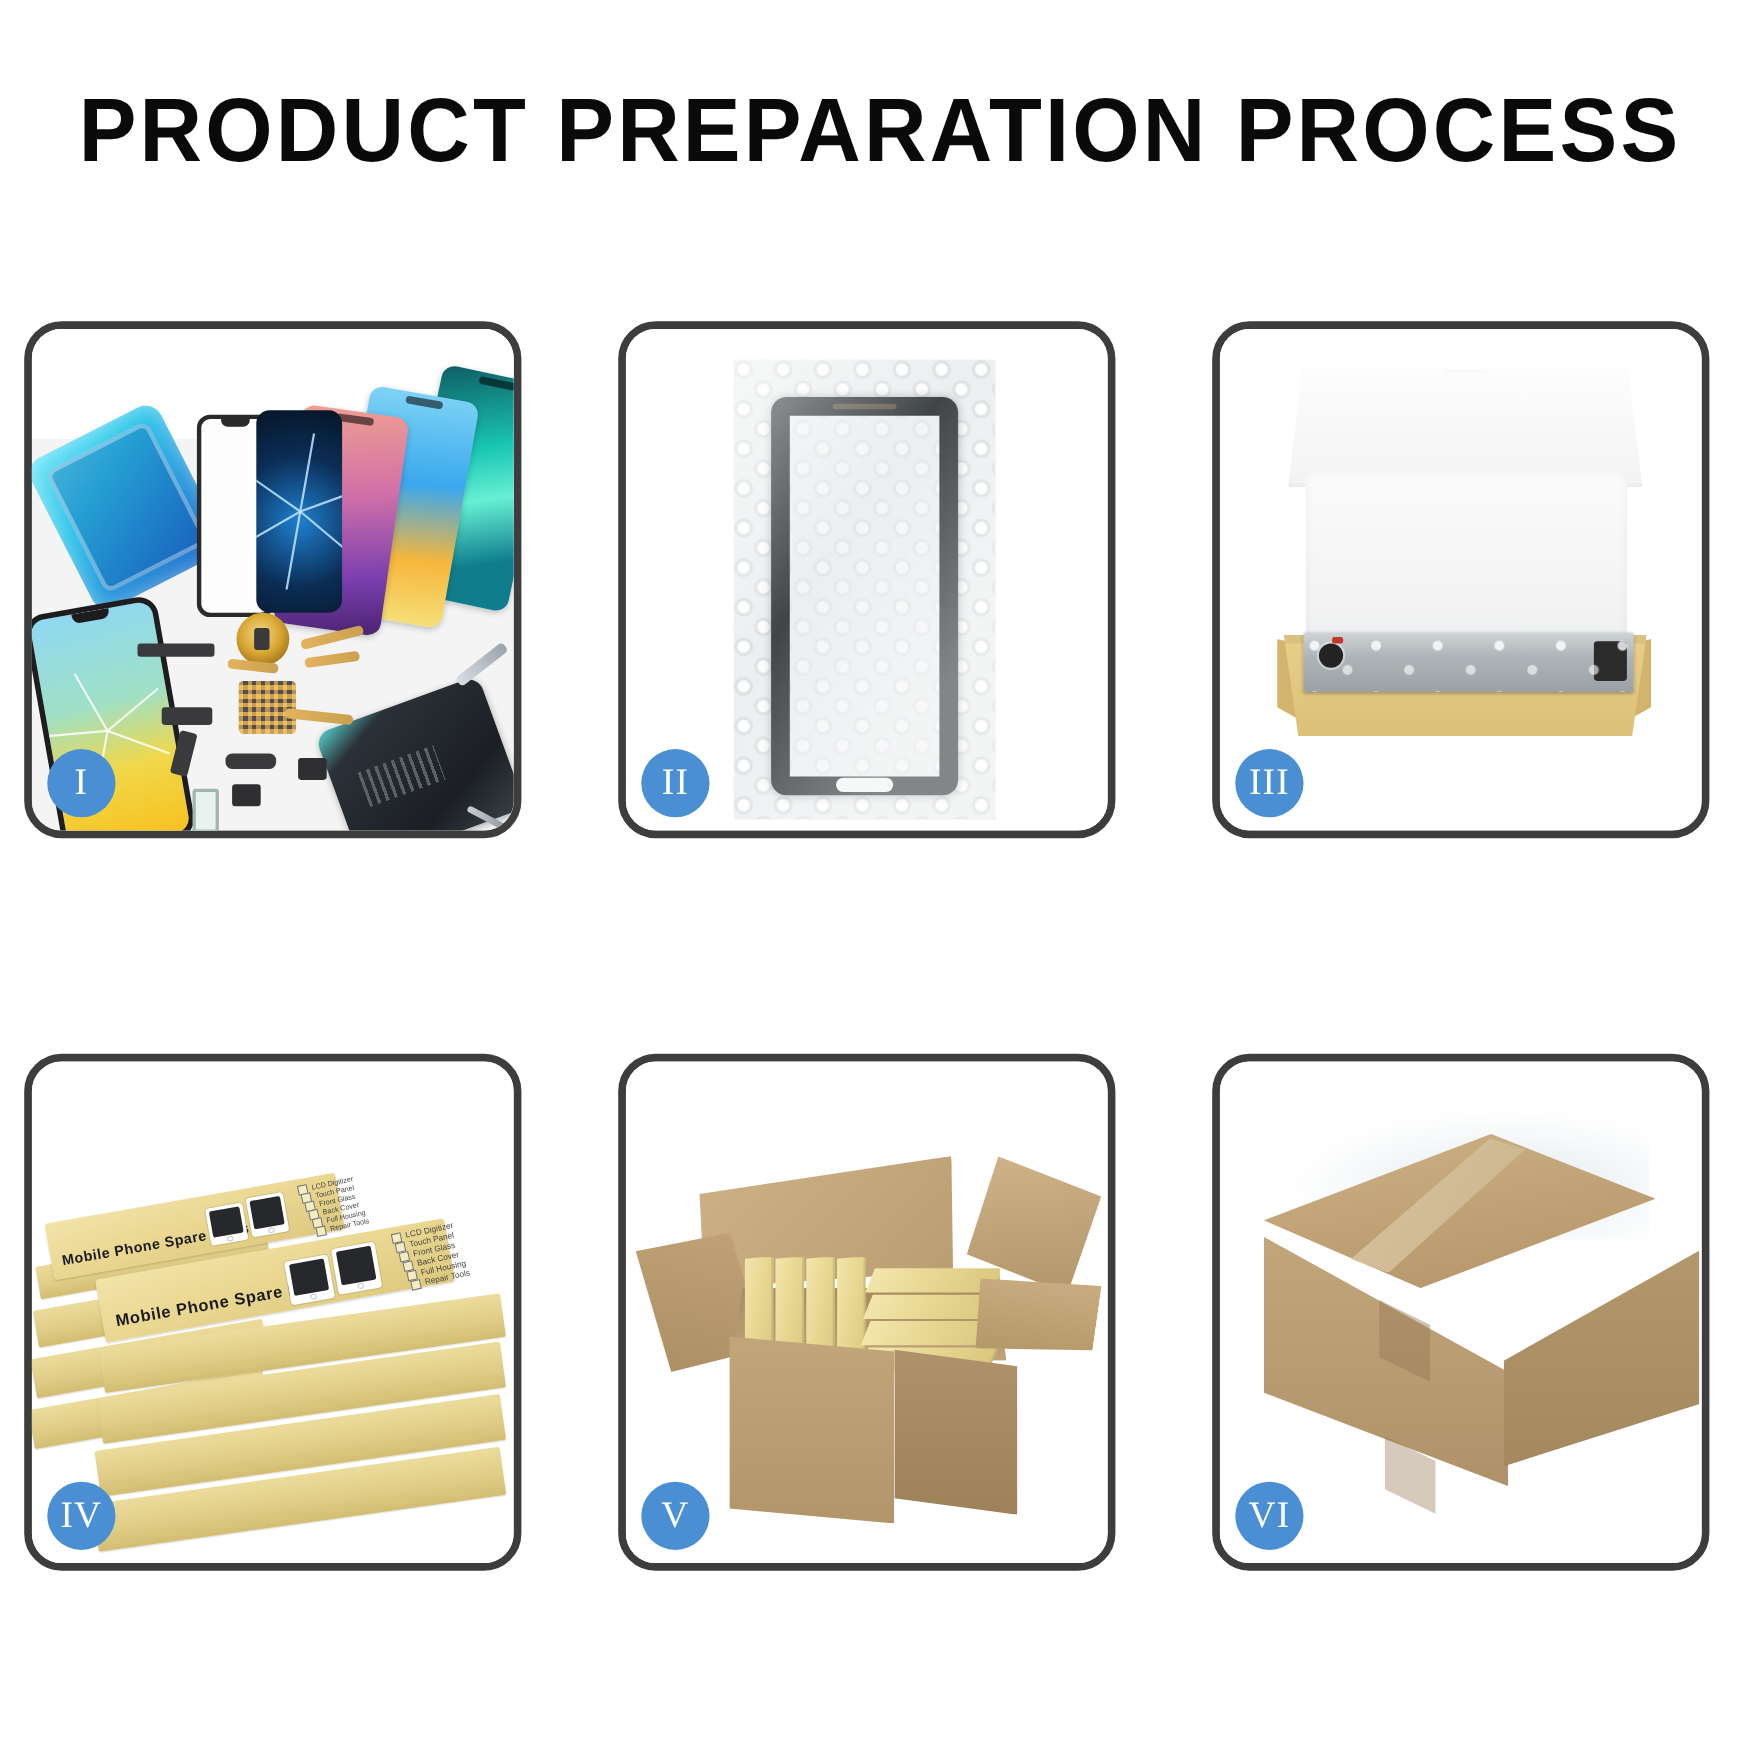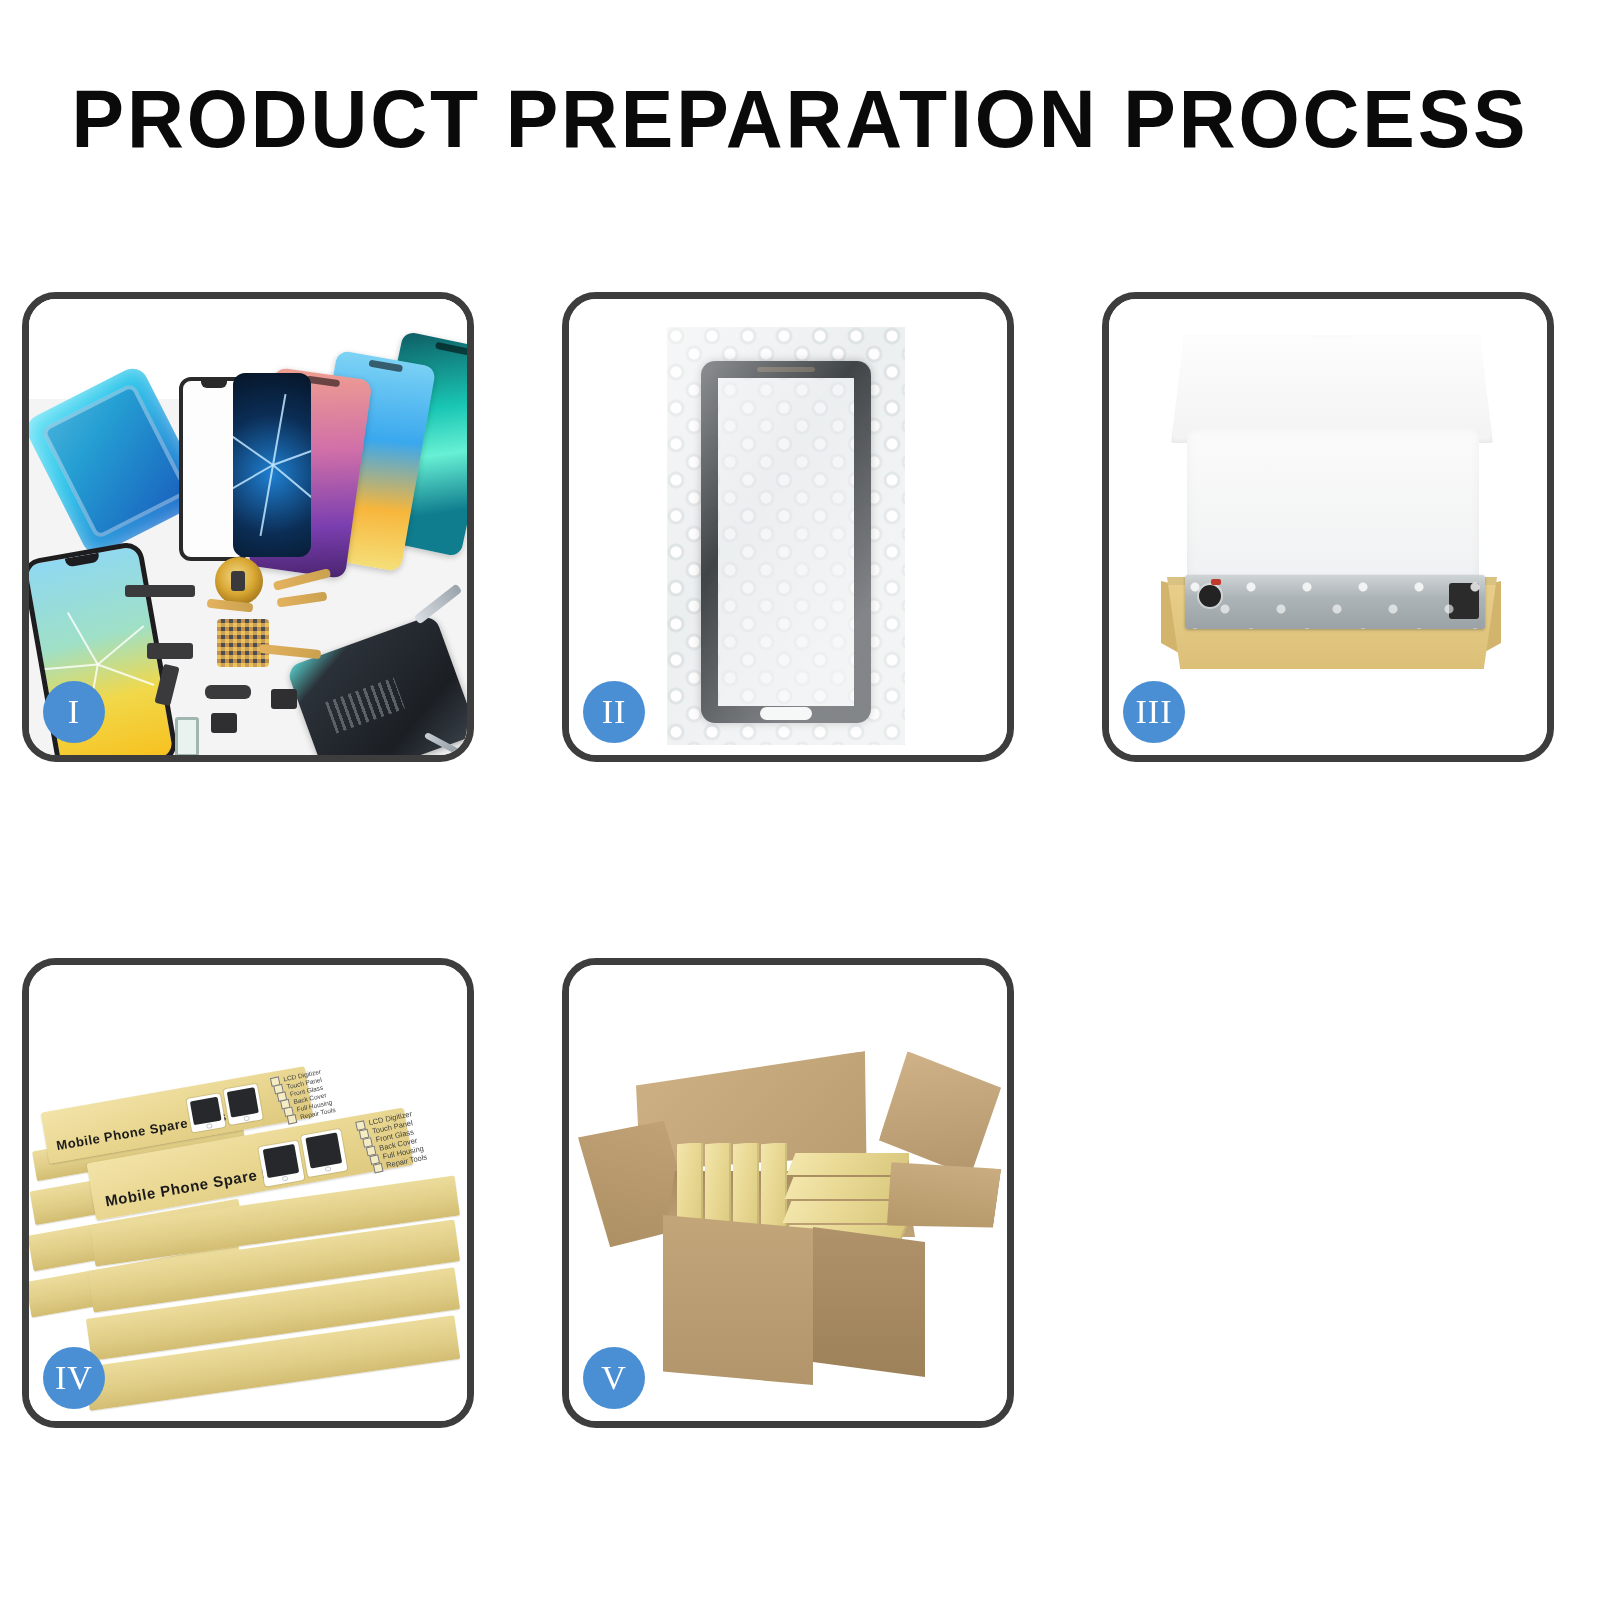--- a/index.html
+++ b/index.html
@@ -468,14 +468,28 @@
 
         <div class="c5-flapR"></div>
         <div class="c5-flapRB"></div>
         <div class="c5-front"></div>
         <div class="c5-side"></div>
       </div>
     </div>
     <div class="badge">V</div>
   </div>
 
+  <div class="panel p6">
+    <div class="clip">
+      <div class="scene6">
+        <div class="c6-shadow"></div>
+        <div class="c6-top"></div>
+        <div class="c6-tape"></div>
+        <div class="c6-left"></div>
+        <div class="c6-right"></div>
+        <div class="c6-tab1"></div>
+        <div class="c6-tab2"></div>
+      </div>
+    </div>
+    <div class="badge">VI</div>
+  </div>
 
 </div>
 
 </body></html>

